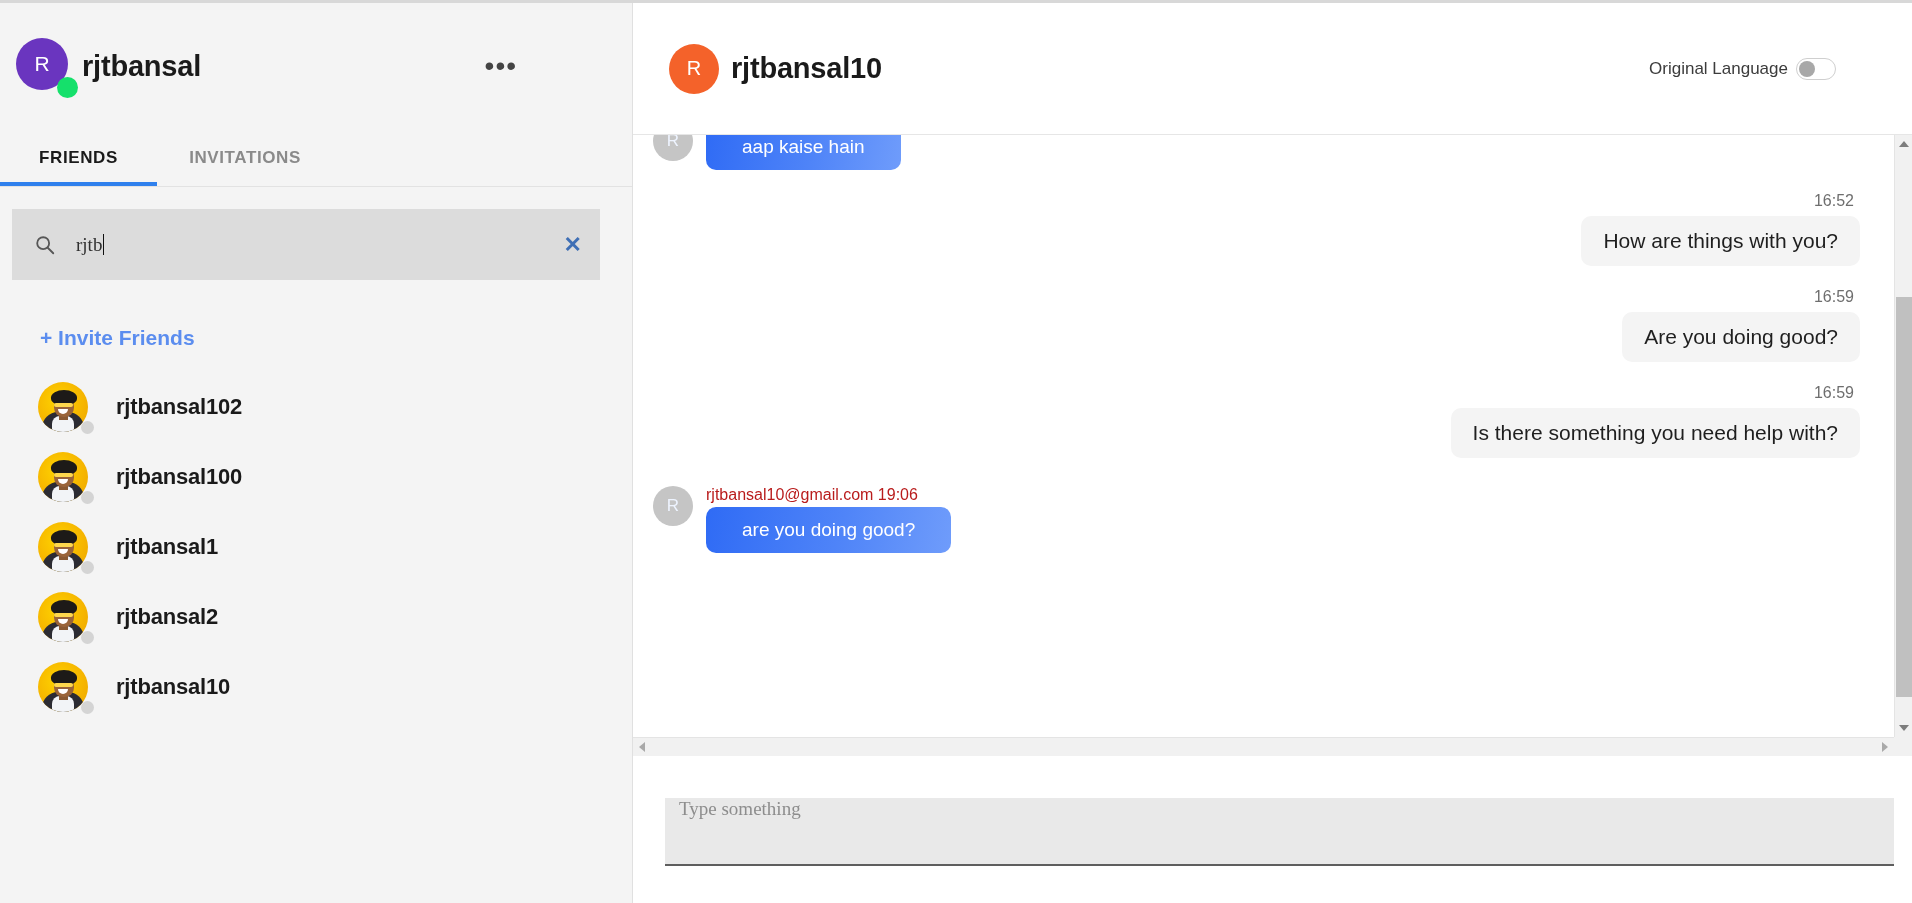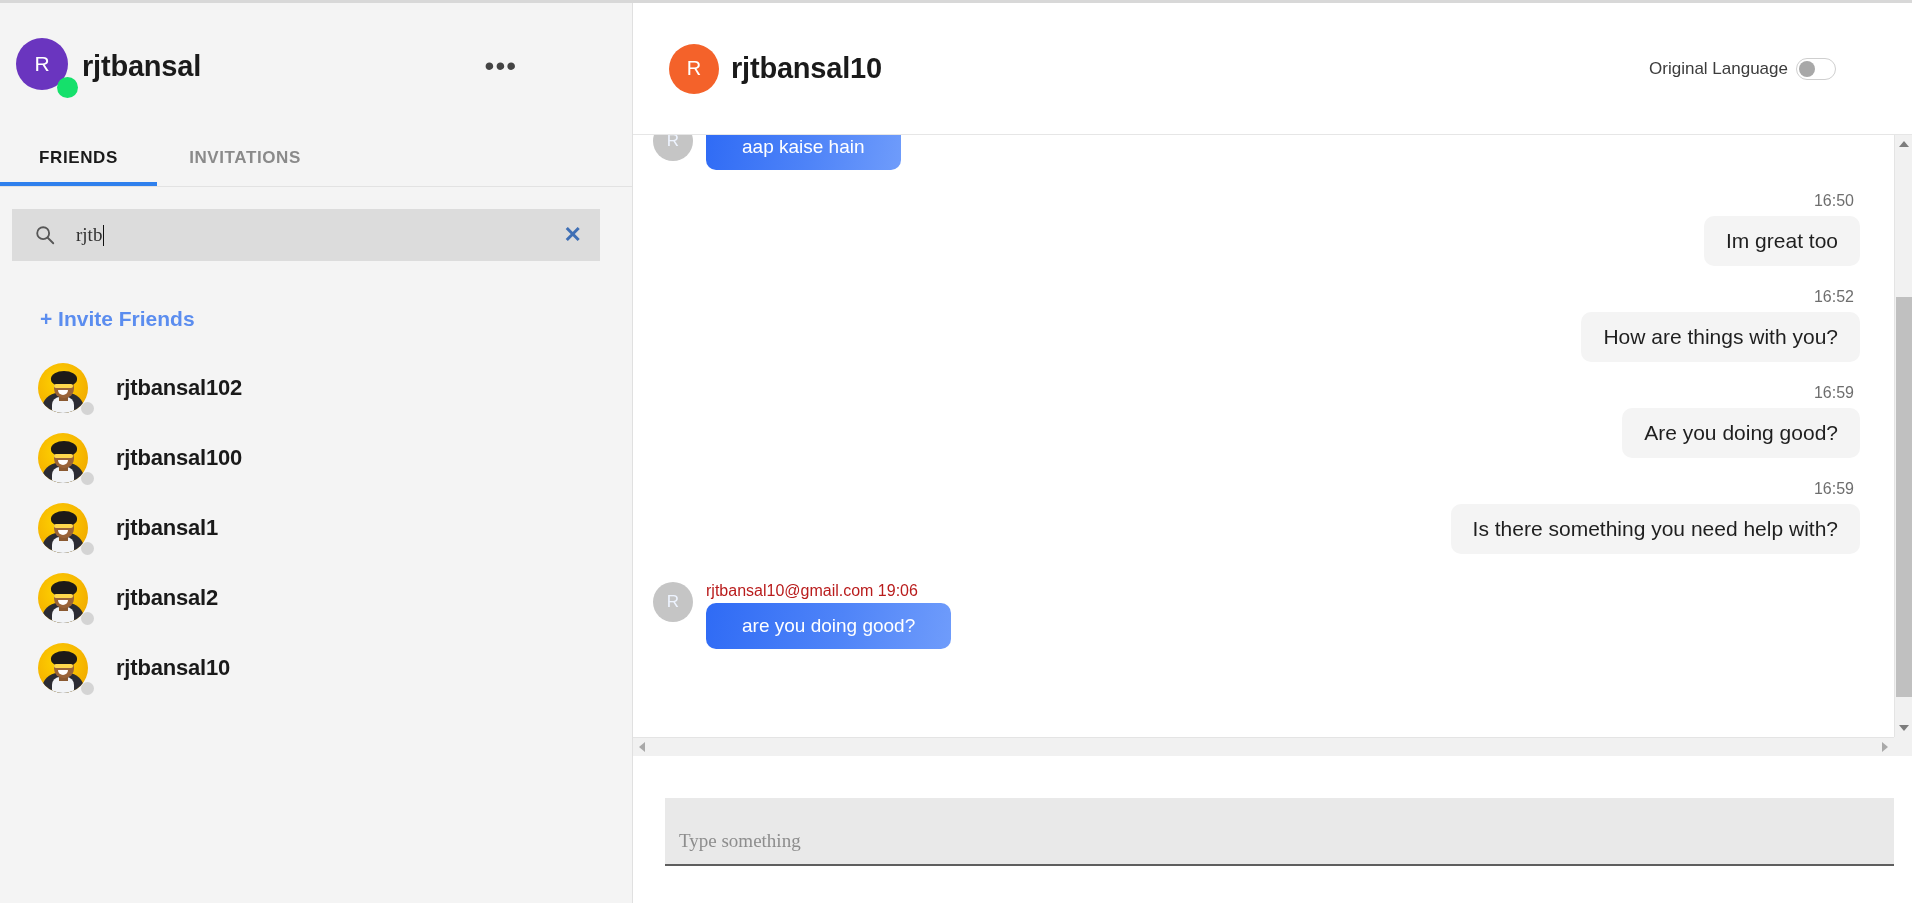--- a/index.html
+++ b/index.html
@@ -75,21 +75,21 @@
   .tab.t1 { width: 176px; }
   .tab.active::after {
     content: "";
     position: absolute; left: 0; right: 0; bottom: 0;
     height: 4px; background: #2f80ed;
   }
 
   .search-row { padding: 22px 32px 0 12px; }
   .search-box {
     position: relative;
-    height: 52px;
+    height: 71px;
     background: #dcdcdc;
     display: flex; align-items: center;
     padding: 0 31px 0 22px;
   }
   .search-icon { width: 22px; height: 22px; flex: 0 0 22px; opacity: .75; }
   .search-text {
     margin-left: 20px;
     font-size: 19px; color: #303030;
     font-family: "Liberation Serif", serif;
     position: relative;
@@ -299,21 +299,21 @@
 
   .composer-area {
     flex: 1 1 auto;
     background: #ffffff;
     padding: 42px 18px 0 32px;
   }
   .composer {
     height: 68px;
     background: #e9e9e9;
     border-bottom: 2px solid #5e5e5e;
-    display: flex; align-items: flex-end;
+    display: flex; 
     padding: 0 0 12px 14px;
   }
   .composer-ph {
     font-size: 19px; color: #8d8d8d;
     font-family: "Liberation Serif", serif;
   }
 </style>
 </head>
 <body>
 
@@ -445,24 +445,20 @@
       <div class="msg-scroll">
 
         <div class="msg-row inbound" style="margin-top:-14px;">
           <div class="in-avatar">R</div>
           <div class="in-body">
             <div class="in-meta"></div>
             <div class="bubble-in">aap kaise hain</div>
           </div>
         </div>
 
-        <div class="msg-row outbound">
-          <div class="ts">16:50</div>
-          <div class="bubble-out">Im great too</div>
-        </div>
 
         <div class="msg-row outbound">
           <div class="ts">16:52</div>
           <div class="bubble-out">How are things with you?</div>
         </div>
 
         <div class="msg-row outbound">
           <div class="ts">16:59</div>
           <div class="bubble-out">Are you doing good?</div>
         </div>

